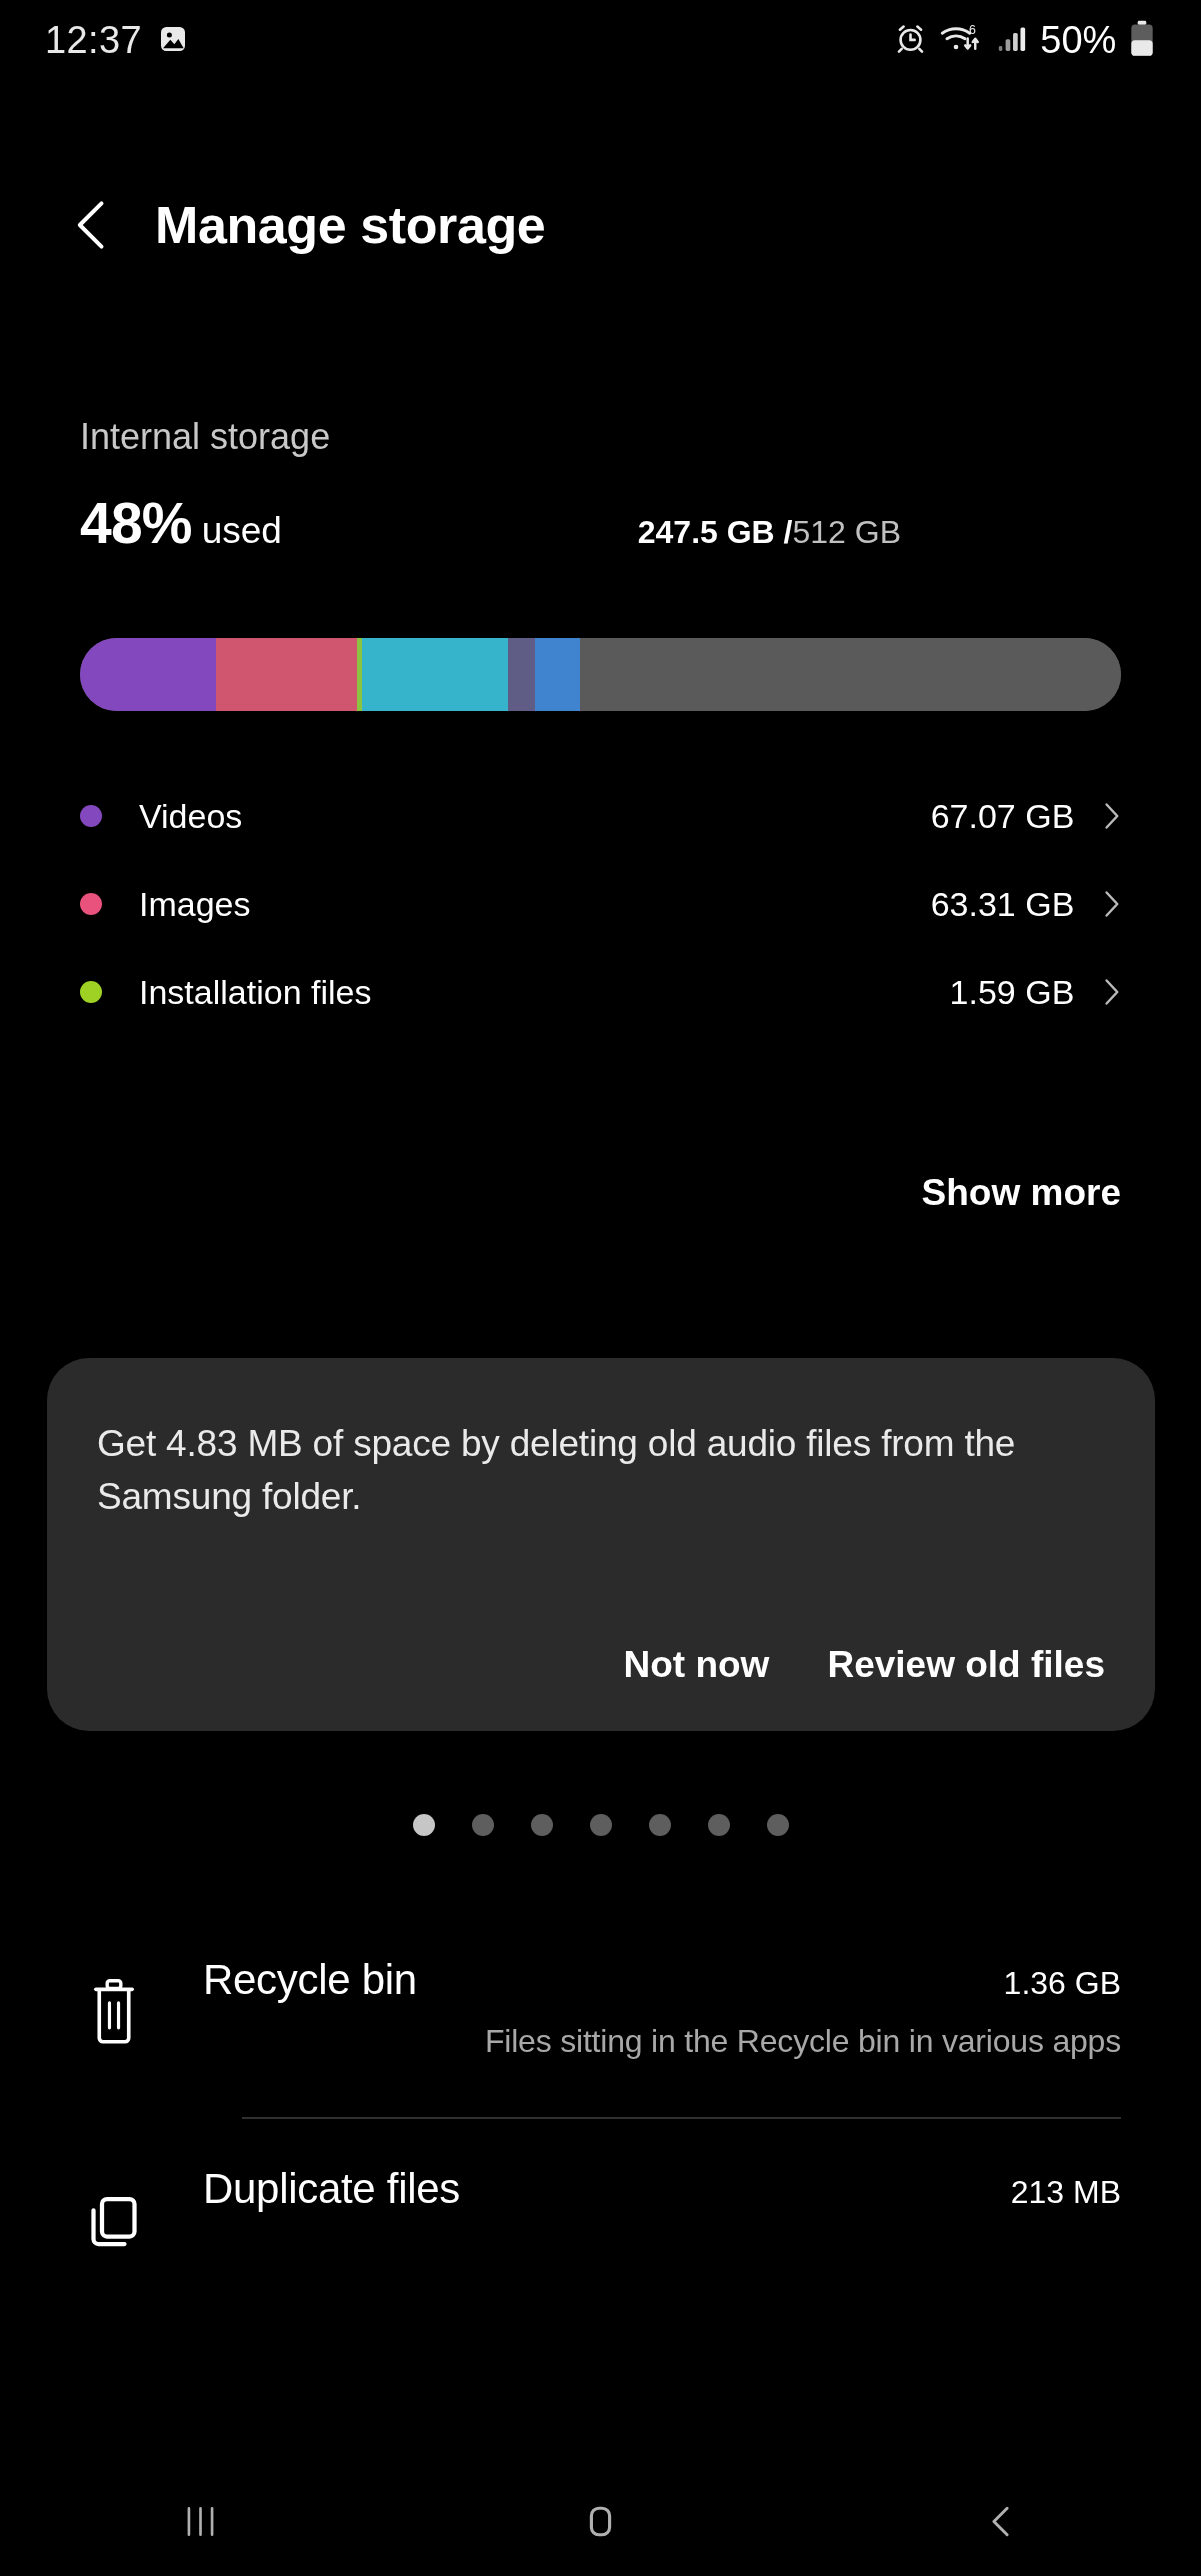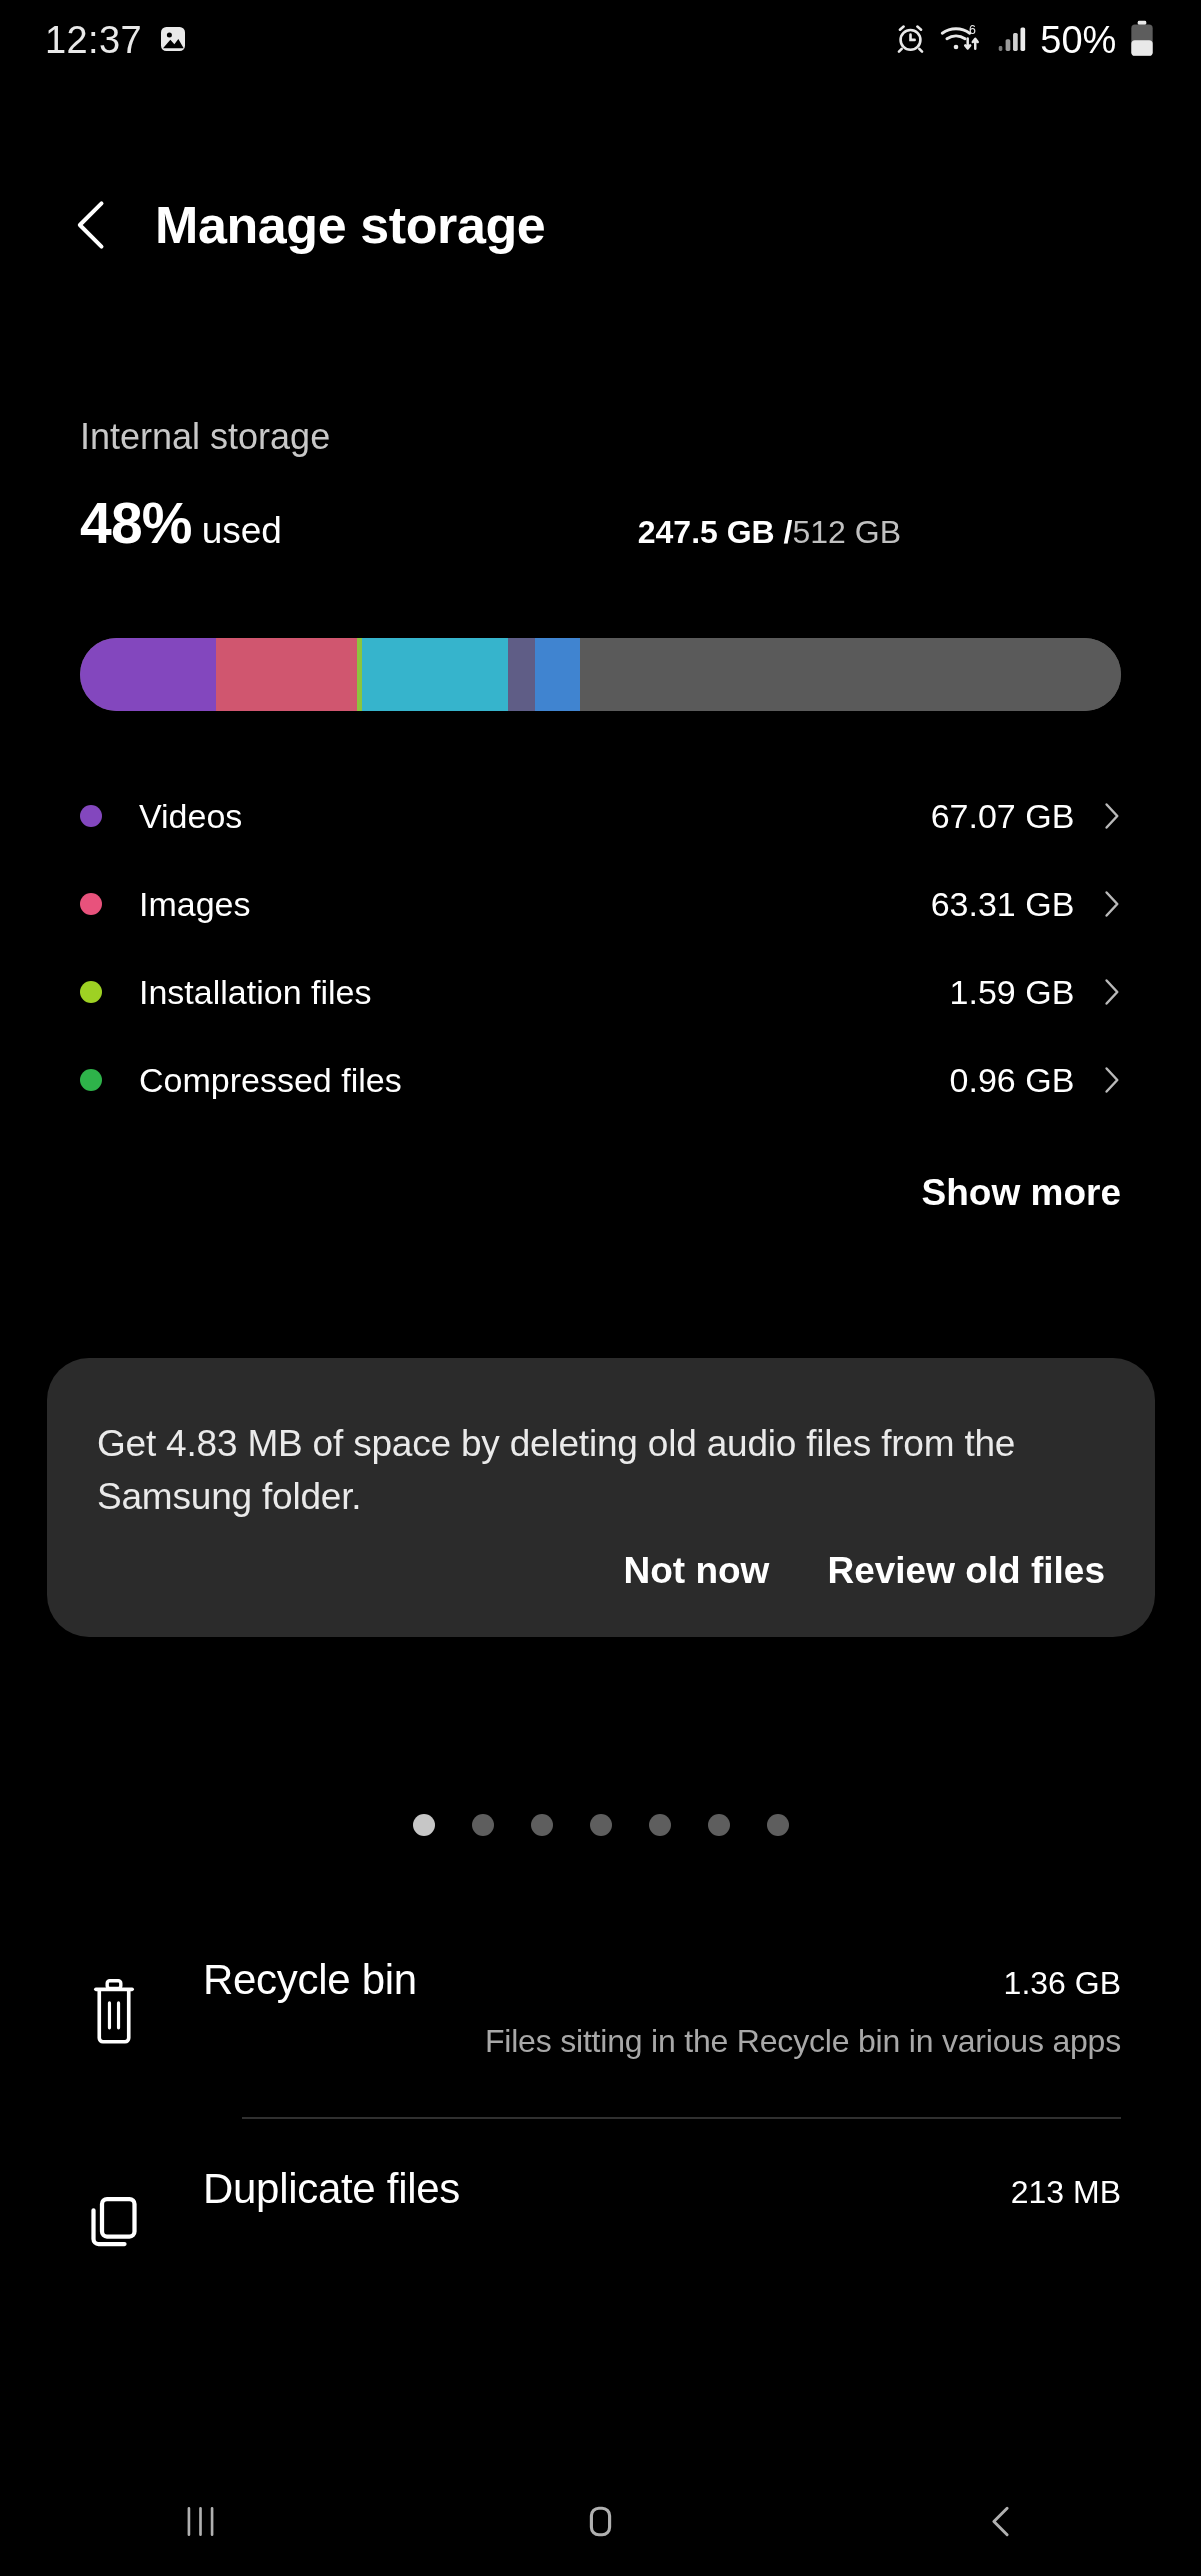--- a/index.html
+++ b/index.html
@@ -68,21 +68,21 @@
   .legend-chev { width:16.7px; height:28px; margin-left:30px; flex:none; }
 
   .show-more {
     position:absolute; top:1172px; right:80px;
     color:#ffffff; font-size:37px; font-weight:bold;
   }
 
   
   .card {
     position:absolute; top:1358px; left:47px;
-    width:1108px; height:279px;
+    width:1108px; height:373px;
     background:#2b2b2b; border-radius:42px;
     padding:60px 50px 0 50px;
   }
   .card-text {
     color:#eaeaea; font-size:37px; line-height:1.42; letter-spacing:-0.2px;
   }
   .card-actions {
     position:absolute; right:50px; bottom:45px;
     display:flex; align-items:center; gap:58px;
   }
@@ -222,28 +222,20 @@
         <span class="legend-name">Images</span>
         <span class="legend-size">63.31 GB</span>
         <span class="legend-chev"><svg width="16.7" height="28" viewBox="0 0 10 17">
             <path d="M1.5 1.5 L8 8.5 L1.5 15.5" fill="none" stroke="#b9b9b9" stroke-width="1.5" stroke-linecap="round" stroke-linejoin="round"></path>
           </svg></span>
       </div>
       <div class="legend-row">
         <span class="legend-dot" style="background:#9ed123"></span>
         <span class="legend-name">Installation files</span>
         <span class="legend-size">1.59 GB</span>
-        <span class="legend-chev"><svg width="16.7" height="28" viewBox="0 0 10 17">
-            <path d="M1.5 1.5 L8 8.5 L1.5 15.5" fill="none" stroke="#b9b9b9" stroke-width="1.5" stroke-linecap="round" stroke-linejoin="round"></path>
-          </svg></span>
-      </div>
-      <div class="legend-row">
-        <span class="legend-dot" style="background:#2eb34a"></span>
-        <span class="legend-name">Compressed files</span>
-        <span class="legend-size">0.96 GB</span>
         <span class="legend-chev"><svg width="16.7" height="28" viewBox="0 0 10 17">
             <path d="M1.5 1.5 L8 8.5 L1.5 15.5" fill="none" stroke="#b9b9b9" stroke-width="1.5" stroke-linecap="round" stroke-linejoin="round"></path>
           </svg></span>
       </div>
     </div>
 
   <div class="show-more">Show more</div>
 
   <div class="card">
     <div class="card-text">Get 4.83 MB of space by deleting old audio files from the Samsung folder.</div>

